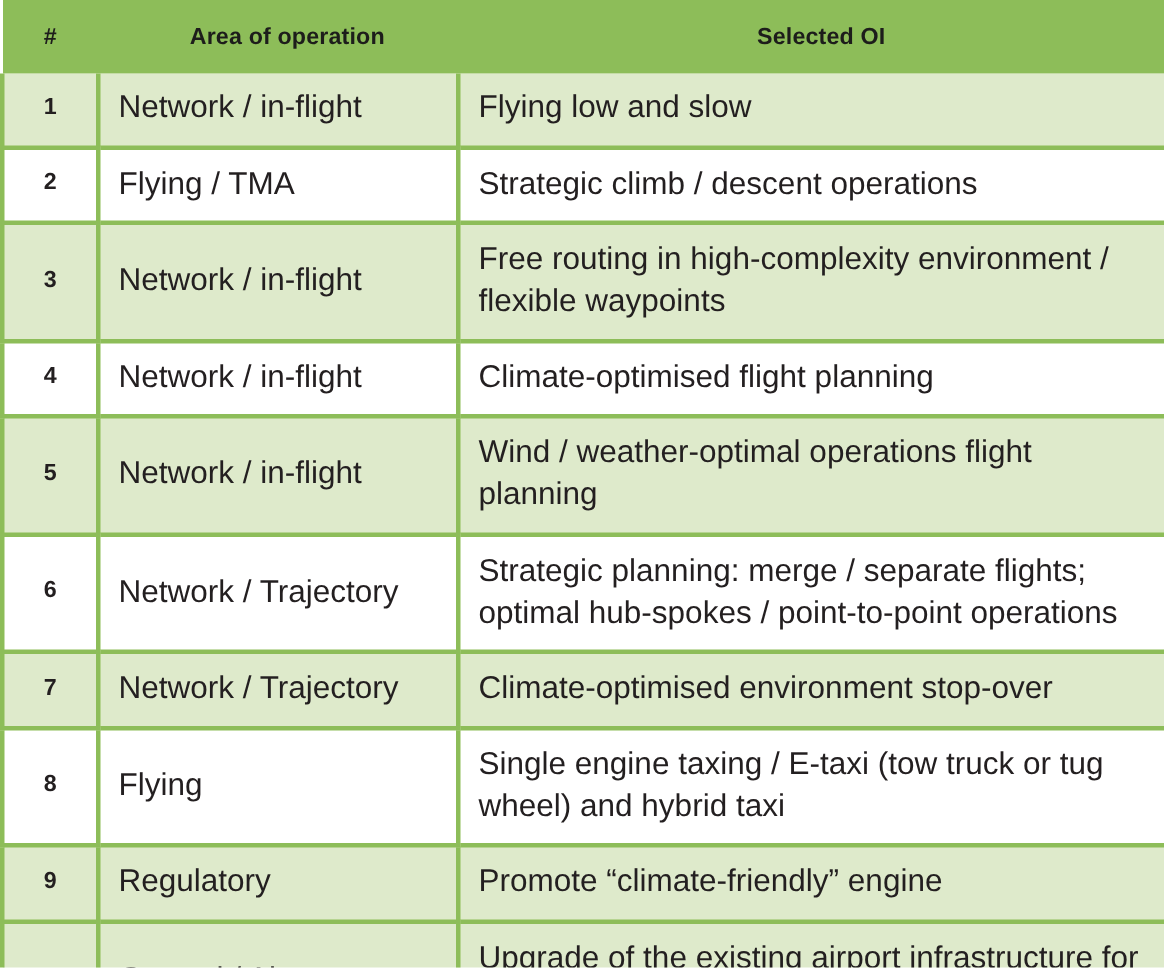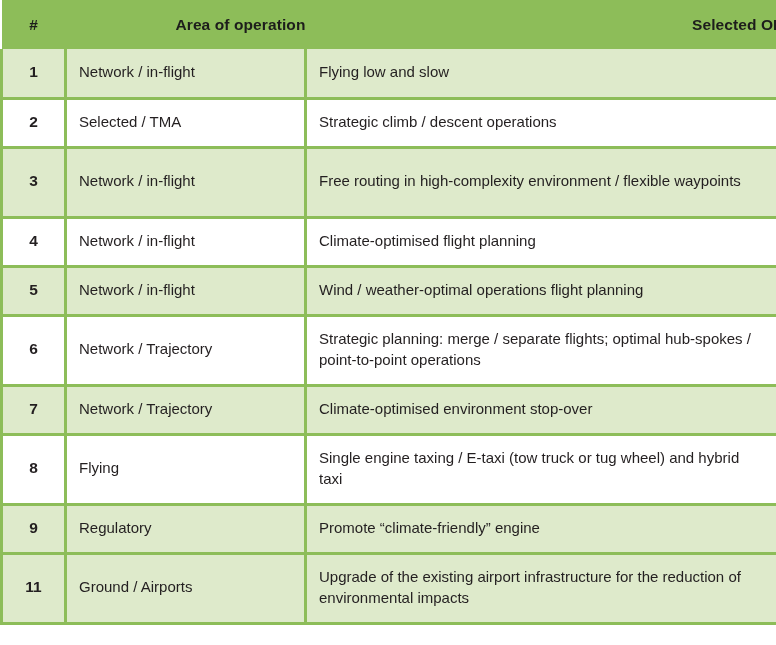--- a/index.html
+++ b/index.html
@@ -36,37 +36,37 @@
   thead tr.header-row {
     background: #8dbd59;
     height: 49px;
   }
 
   thead th {
     background: #8dbd59;
     color: #1d1d1b;
     font-weight: bold;
     font-size: 15.5px;
-    text-align: right;
+    text-align: center;
     padding: 0 0 0 12px;
     border: none;
     vertical-align: middle;
     letter-spacing: 0.1px;
   }
 
   thead th.th-num {
     text-align: center;
     padding-left: 0;
   }
 
   tbody td {
     border-right: 3px solid #8dbd59;
     border-bottom: 3px solid #8dbd59;
     color: #231f20;
-    font-size: 15px;
+    font-size: 21px;
     line-height: 1.35;
     vertical-align: middle;
     padding: 9px 12px 10px 12px;
     box-sizing: border-box;
   }
 
   tbody tr td:first-child {
     border-left: 3px solid #8dbd59;
     text-align: center;
     font-weight: bold;
@@ -103,21 +103,21 @@
       </tr>
     </thead>
     <tbody id="table-body">
         <tr class="row-shade row-h1">
           <td>1</td>
           <td>Network / in-flight</td>
           <td>Flying low and slow</td>
         </tr>
         <tr class="row-plain row-h1">
           <td>2</td>
-          <td>Selected / TMA</td>
+          <td>Flying / TMA</td>
           <td>Strategic climb / descent operations</td>
         </tr>
         <tr class="row-shade row-h2">
           <td>3</td>
           <td>Network / in-flight</td>
           <td>Free routing in high-complexity environment / flexible waypoints</td>
         </tr>
         <tr class="row-plain row-h1">
           <td>4</td>
           <td>Network / in-flight</td>

